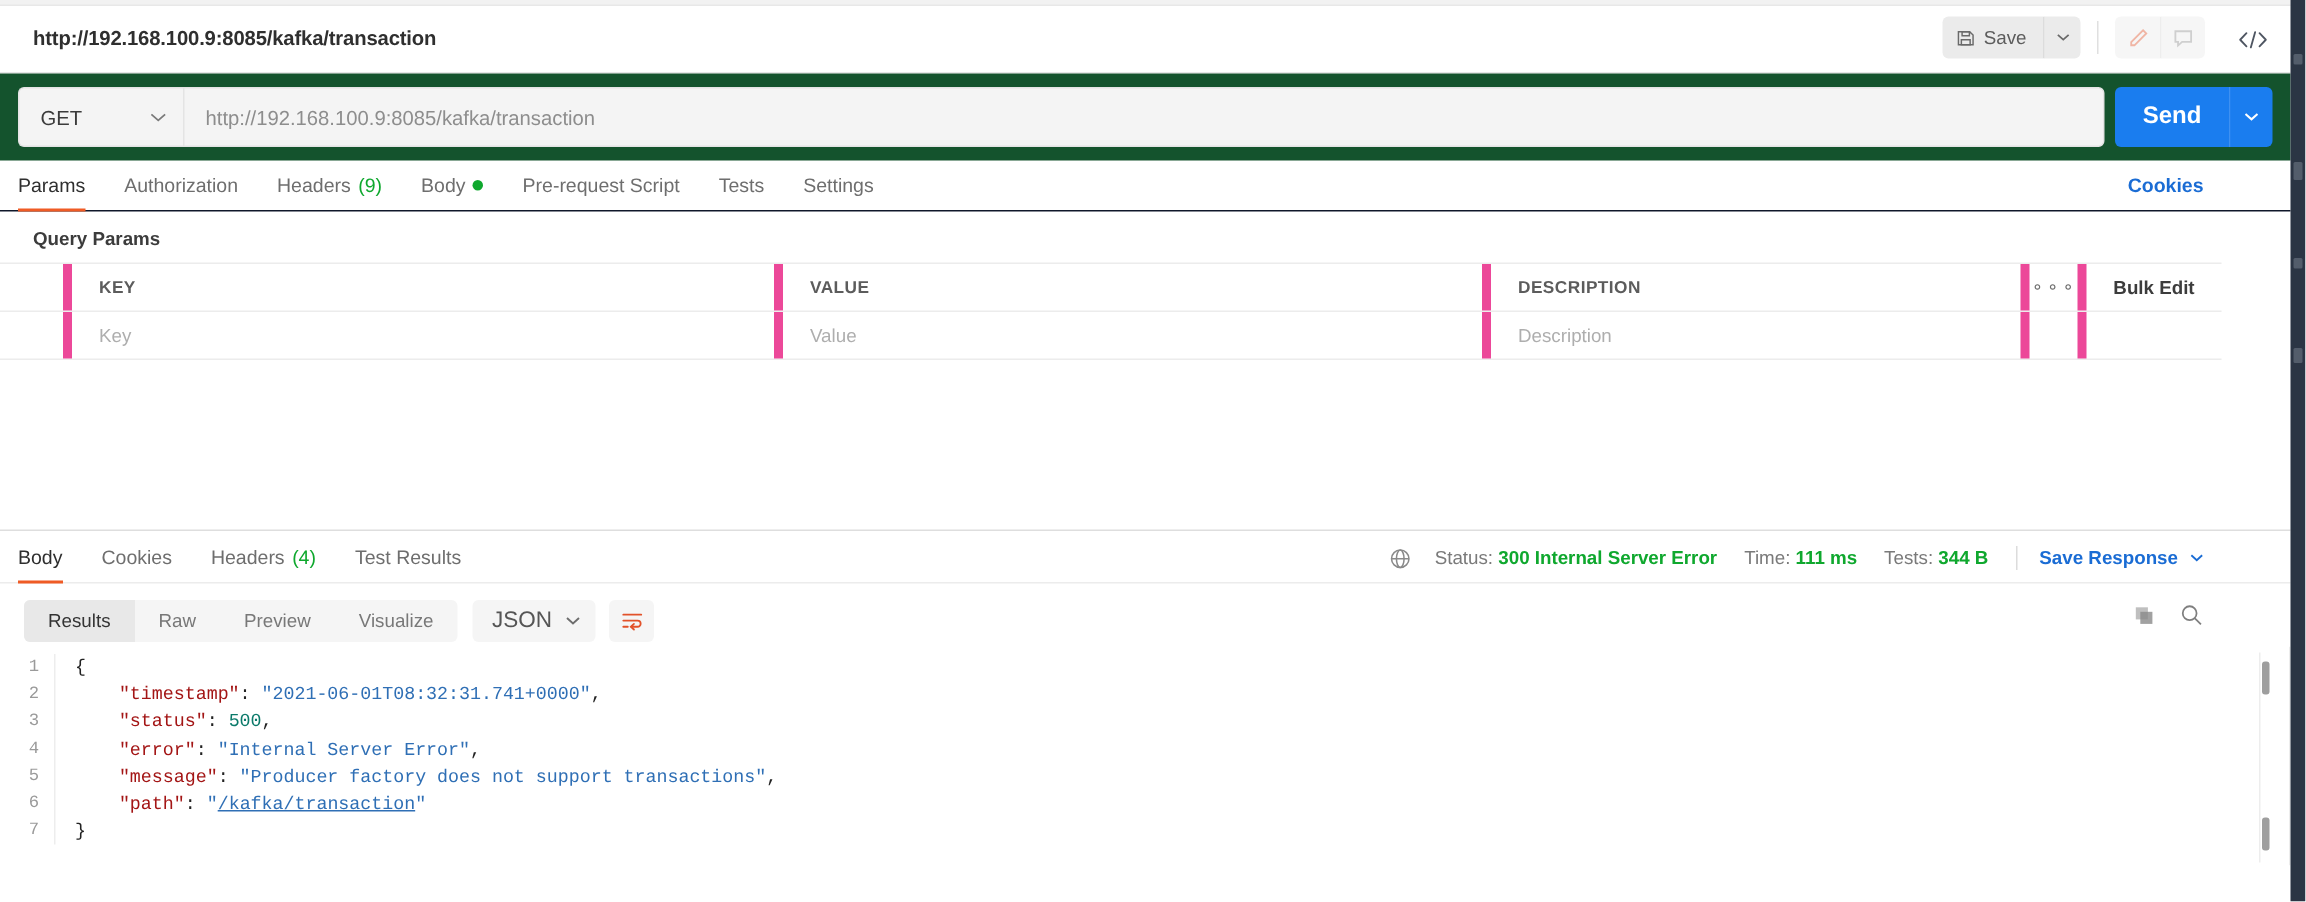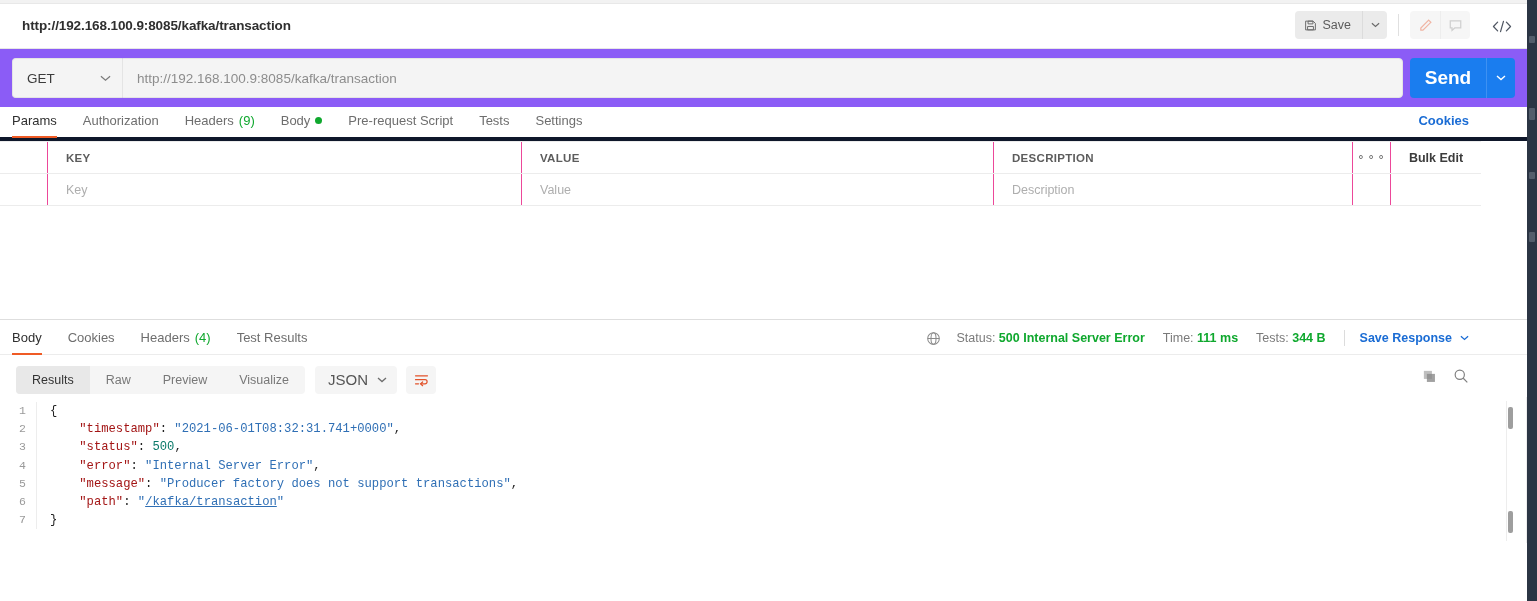--- a/index.html
+++ b/index.html
@@ -68,54 +68,54 @@
   .icon-btn.last { border-radius: 0 4px 4px 0; border-left: 1px solid #ededed; }
   .code-btn {
     position: absolute; right: 12px; top: 11px;
     width: 26px; height: 22px; background: transparent; border: none;
     display: flex; align-items: center; justify-content: center;
     font-size: 15px; color: #4f5662; cursor: pointer;
   }
 
   
   .urlrow {
-    position: relative; height: 58px; background: #8b5cf6;
+    position: relative; height: 58px; background: #14532d;
     display: flex; align-items: center; padding: 0 12px;
   }
   .method-box {
     width: 110px; height: 40px; background: #f4f4f4;
     border: 1px solid #e4e4e4; border-right: none;
     border-radius: 4px 0 0 4px;
     display: flex; align-items: center; justify-content: space-between;
     padding: 0 11px 0 14px; cursor: pointer;
   }
   .method-label { font-size: 13.5px; color: #3b3b3b; font-weight: normal; }
   .url-input {
     flex: 1; height: 40px; background: #f4f4f4;
     border: 1px solid #e4e4e4; border-radius: 0 4px 4px 0;
     padding: 0 14px; font-family: "Liberation Sans", sans-serif;
     font-size: 13.5px; color: #8d8d8d; outline: none;
   }
   .send-group { display: flex; margin-left: 7px; }
   .send-btn {
     height: 40px; width: 76px; background: #1a7def; border: none;
     border-radius: 4px 0 0 4px; color: #fff; font-weight: bold;
-    font-family: "Liberation Sans", sans-serif; font-size: 19px;
+    font-family: "Liberation Sans", sans-serif; font-size: 16px;
     cursor: pointer;
   }
   .send-caret {
     height: 40px; width: 29px; background: #1a7def; border: none;
     border-left: 1px solid #3e91f2; border-radius: 0 4px 4px 0;
     cursor: pointer; display: flex; align-items: center; justify-content: center;
   }
 
   
   .reqtabs {
     position: relative; height: 34px; padding: 0 12px;
-    display: flex; align-items: flex-end; border-bottom: 4px solid #0f172a;
+    display: flex; align-items: flex-start; border-bottom: 1px solid #0f172a;
   }
   .tab {
     position: relative; height: 33px; padding: 0 0 9px 0; margin-right: 26px;
     font-size: 13px; color: #6e6e6e; cursor: pointer; white-space: nowrap;
     display: flex; align-items: flex-end; gap: 5px;
   }
   .tab.active { color: #2f2f2f; }
   .tab.active::after {
     content: ""; position: absolute; left: 0; right: 0; bottom: -1px;
     height: 2px; background: #ef5b25;
@@ -132,21 +132,21 @@
 
   
   .qp-title {
     padding: 11px 0 9px 22px; font-size: 12.5px;
     font-weight: bold; color: #3c3c3c;
   }
   .ptable { width: 1481px; border-top: 1px solid #ececec; }
   .prow { display: flex; height: 32px; border-bottom: 1px solid #ececec; }
   .pcell {
     display: flex; align-items: center;
-    border-right: 1px solid #ec4899; padding: 0 0 0 18px; overflow: hidden;
+    border-right: 6px solid #ec4899; padding: 0 0 0 18px; overflow: hidden;
   }
   .pcell.check { width: 48px; padding: 0; }
   .pcell.key { width: 474px; }
   .pcell.value { width: 472px; }
   .pcell.desc { flex: 1; }
   .pcell.dots { width: 38px; padding: 0; justify-content: center; cursor: pointer; }
   .pcell.bulk { width: 90px; padding: 0; justify-content: center;
                 border-right: none; cursor: pointer; }
   .hdr-txt { font-size: 11.5px; font-weight: bold; color: #5c5c5c; letter-spacing: .3px; }
   .bulk-txt { font-size: 12.5px; font-weight: bold; color: #3c3c3c; }
@@ -335,20 +335,21 @@
       </div>
       <div class="tab">
         <span>Tests</span>
       </div>
       <div class="tab">
         <span>Settings</span>
       </div>
       <div class="cookies-link">Cookies</div>
     </div>
 
+    <div class="qp-title">Query Params</div>
 
     <div class="ptable">
       <div class="prow">
         <div class="pcell check"></div>
         <div class="pcell key">
           <span class="hdr-txt">KEY</span>
         </div>
         <div class="pcell value">
           <span class="hdr-txt">VALUE</span>
         </div>
@@ -399,21 +400,21 @@
       <div class="resp-meta">
         <span class="globe">
           <svg width="15" height="15" viewBox="0 0 16 16" fill="none" stroke="#8a8a8a" stroke-width="1.1">
             <circle cx="8" cy="8" r="6.2"></circle>
               <ellipse cx="8" cy="8" rx="2.7" ry="6.2"></ellipse>
               <path d="M1.9 8h12.2"></path>
           </svg>
         </span>
         <span class="meta-item">
           <span>Status:</span>
-          <b>500 Internal Server Error</b>
+          <b>300 Internal Server Error</b>
         </span>
         <span class="meta-item">
           <span>Time:</span>
           <b>111 ms</b>
         </span>
         <span class="meta-item">
           <span>Tests:</span>
           <b>344 B</b>
         </span>
         <span class="meta-sep"></span>

